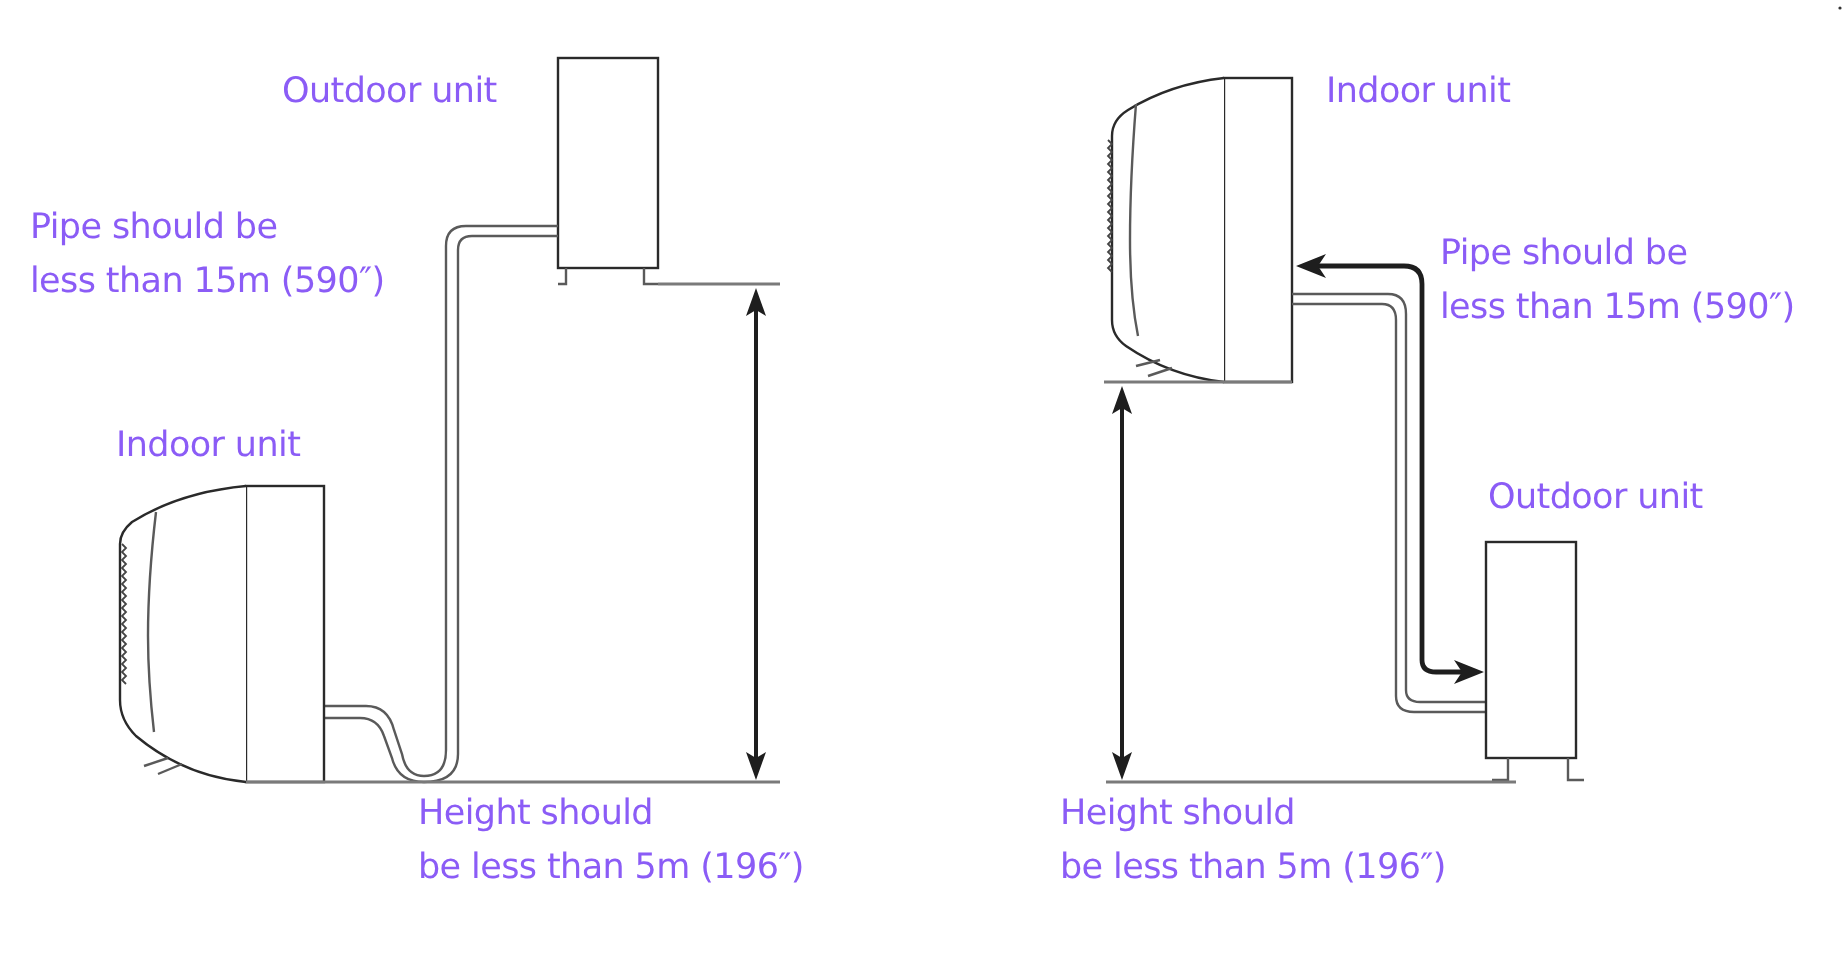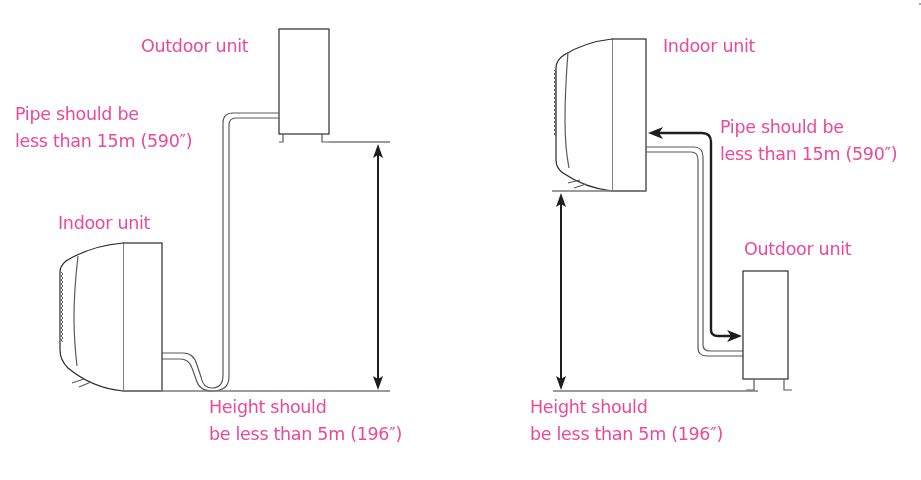--- a/index.html
+++ b/index.html
@@ -18,21 +18,21 @@
       position: absolute;
       left: 0;
       top: 0;
       width: 921px;
       height: 480px;
     }
     .label {
       position: absolute;
       font-family: "DejaVu Sans", "Liberation Sans", sans-serif;
       font-size: 17.5px;
-      color: #ec4899;
+      color: #8b5cf6;
       line-height: 27px;
       white-space: nowrap;
       letter-spacing: -0.3px;
     }
     .thin { stroke: #5a5a5a; stroke-width: 1.2; fill: none; }
     .box  { stroke: #2a2a2a; stroke-width: 1.2; fill: #ffffff; }
     .ground { stroke: #7a7a7a; stroke-width: 1.4; fill: none; }
     .dim  { stroke: #1e1e1e; stroke-width: 2; fill: none; }
     .bold { stroke: #1e1e1e; stroke-width: 2.4; fill: none; stroke-linecap: round; stroke-linejoin: round; }
     .head { fill: #1e1e1e; stroke: none; }

